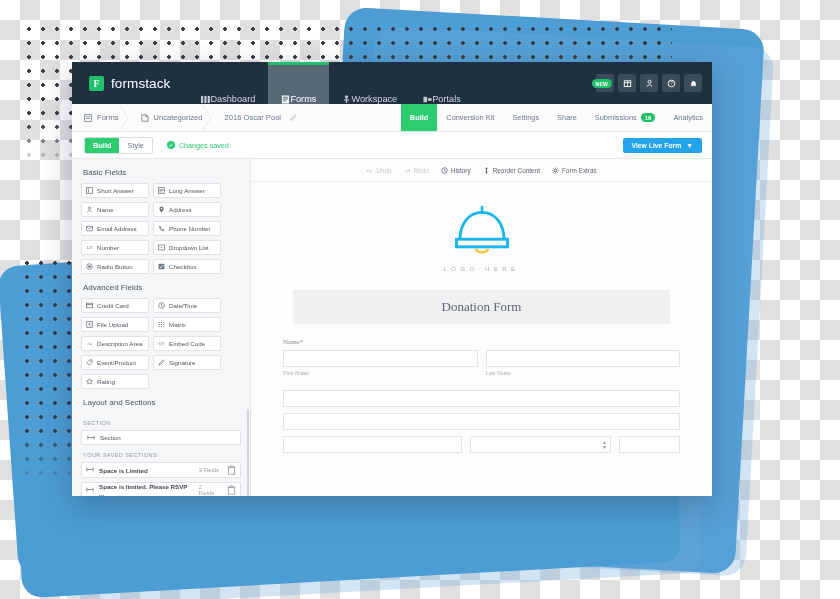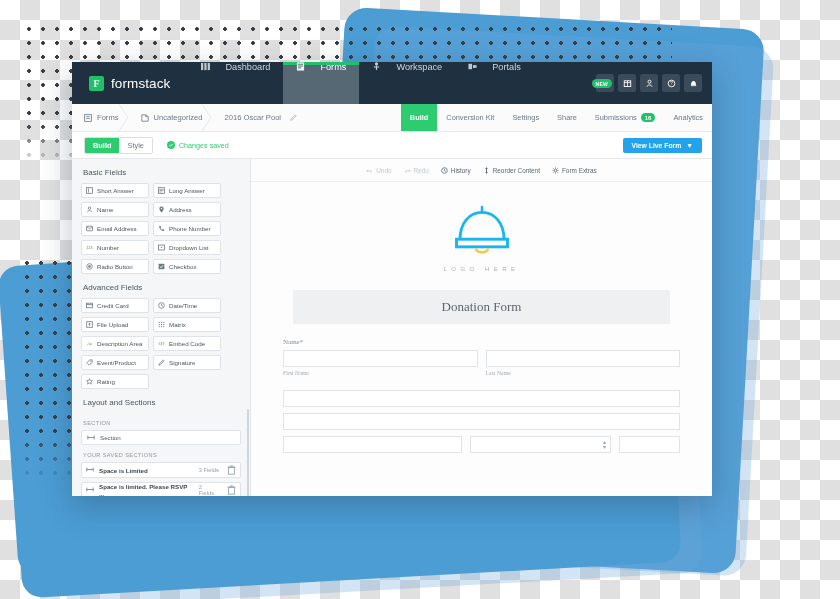--- a/index.html
+++ b/index.html
@@ -66,21 +66,21 @@
   }
 
   
   .topnav{height:42px;background:#1f3041;display:flex;align-items:center;position:relative;}
   .brand{display:flex;align-items:center;padding-left:17px;gap:7px;}
   .brand-mark{width:15px;height:15px;background:#21c16b;border-radius:2px;
     display:flex;align-items:center;justify-content:center;color:#fff;
     font-size:10px;font-weight:bold;font-family:"Liberation Serif",serif;}
   .brand-name{color:#ffffff;font-size:13.5px;letter-spacing:.1px;}
   .navitems{display:flex;align-items:stretch;height:42px;margin-left:18px;}
-  .navitem{display:flex;align-items:flex-start;gap:15px;padding:0 13px;
+  .navitem{display:flex;align-items:flex-end;gap:0;padding:0 13px;
     color:#cfd6dd;font-size:9.2px;position:relative;cursor:pointer;}
   .navitem.active{background:#566874;color:#ffffff;}
   .navitem.active:before{content:"";position:absolute;left:0;right:0;top:0;height:2.5px;background:#21c16b;}
   .navicon{width:9px;height:9px;display:inline-block;opacity:.92;}
   .navicon svg{display:block;}
 
   .navright{position:absolute;right:10px;top:0;height:42px;display:flex;align-items:center;gap:4px;}
   .iconbtn{width:18px;height:18px;background:#3b4b5a;border-radius:2.5px;
     display:flex;align-items:center;justify-content:center;cursor:pointer;}
   .iconbtn svg{display:block;}

